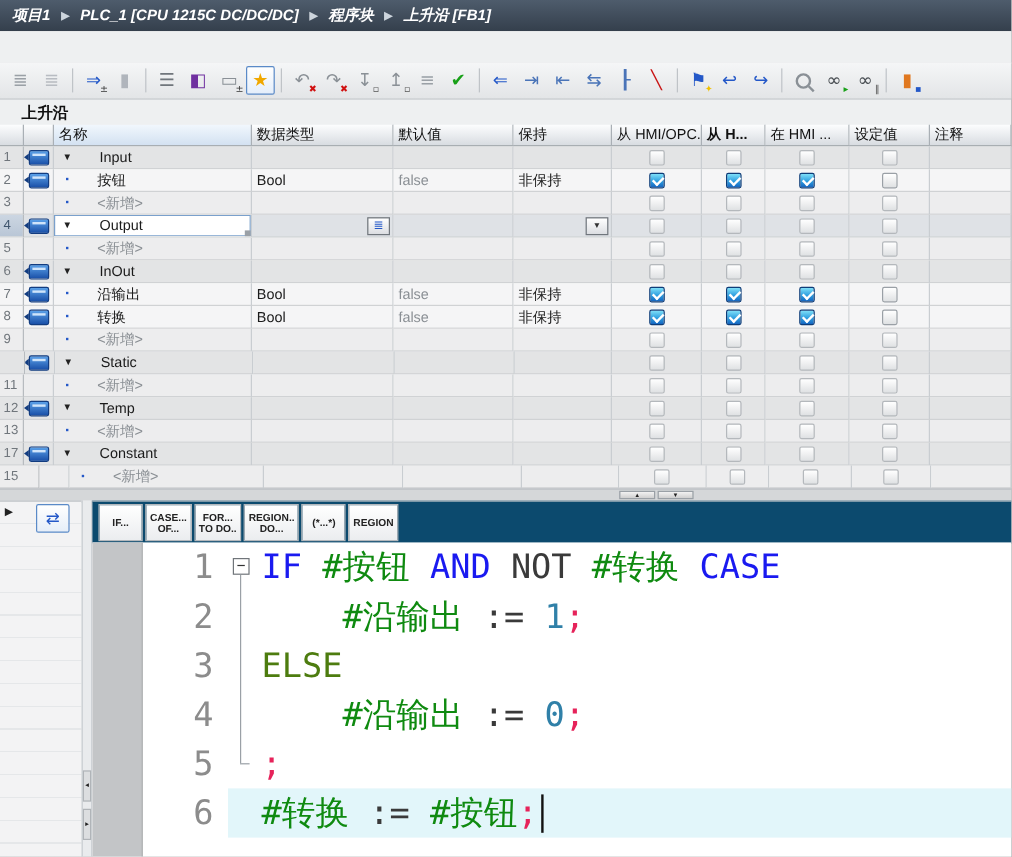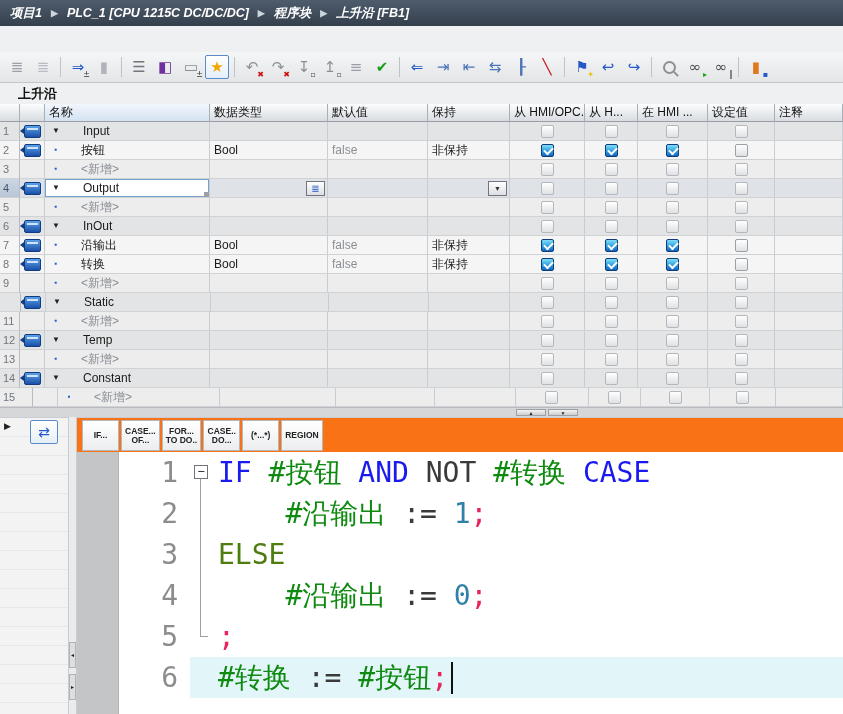--- a/index.html
+++ b/index.html
@@ -91,21 +91,21 @@
   .lp-arrow{position:absolute;top:3px;left:4px;font-size:9px;color:#222;cursor:default;}
   .lp-split{position:absolute;top:2px;left:30px;width:28px;height:24px;padding:0;
     border:1px solid #5a8ac8;border-radius:2px;background:linear-gradient(#ffffff,#e6eef8);
     color:#2458c8;font-size:14px;line-height:1;}
   .vstrip{position:absolute;top:417px;left:68px;width:9px;bottom:0;background:#e9ebed;
     border-left:1px solid #c8ccd0;border-right:1px solid #c8ccd0;box-sizing:border-box;}
   .vstrip-btn{position:absolute;left:0;width:7px;height:26px;padding:0;border:1px solid #b0b4b8;
     background:#dcdee0;font-size:6px;line-height:6px;color:#222;}
 
   
-  .snippetbar{position:absolute;top:417px;left:77px;right:0;height:35px;background:#f97316;
+  .snippetbar{position:absolute;top:417px;left:77px;right:0;height:35px;background:#0c4a6e;
     border-top:1px solid #c8ccd0;display:flex;align-items:center;gap:2px;padding-left:5px;}
   .snip{min-width:37px;height:31px;padding:0 3px;border:1px solid #b4b8bc;
     background:linear-gradient(#ffffff,#ebedef);font-size:8.5px;font-weight:bold;color:#222;
     display:flex;flex-direction:column;align-items:center;justify-content:center;line-height:9px;
     font-family:"Liberation Sans",sans-serif;}
 
   
   .codearea{position:absolute;top:452px;left:77px;right:0;bottom:0;background:#fff;}
   .gutter{position:absolute;top:0;left:0;width:41px;bottom:0;background:#c3c5c7;
     border-right:1px solid #b0b2b4;}
@@ -243,21 +243,21 @@
 
   <div class="table">
     <div class="trow thead" id="thead">
         <div class="cell" style="width: 20px;"></div>
         <div class="cell" style="width: 25px;"></div>
         <div class="cell h-name" style="width: 165px;">名称</div>
         <div class="cell" style="width: 118px;">数据类型</div>
         <div class="cell" style="width: 100px;">默认值</div>
         <div class="cell" style="width: 82px;">保持</div>
         <div class="cell" style="width: 75px;">从 HMI/OPC..</div>
-        <div class="cell" style="width: 53px;">从 H...</div>
+        <div class="cell" style="width: 53px; font-weight: bold;">从 H...</div>
         <div class="cell" style="width: 70px;">在 HMI ...</div>
         <div class="cell" style="width: 67px;">设定值</div>
         <div class="cell" style="width: 68px;">注释</div>
       </div>
     <div id="tbody">
         <div class="trow r-section">
           <div class="cell c-num" style="width: 20px;">1</div>
           <div class="cell c-icon" style="width: 25px;">
             <span class="tagico"></span>
           </div>
@@ -600,21 +600,21 @@
           </div>
           <div class="cell c-cb" style="width: 70px;">
             <span class="cb dis"></span>
           </div>
           <div class="cell c-cb" style="width: 67px;">
             <span class="cb dis"></span>
           </div>
           <div class="cell" style="width: 68px;"></div>
         </div>
         <div class="trow r-section">
-          <div class="cell c-num" style="width: 20px;">14</div>
+          <div class="cell c-num" style="width: 20px;">17</div>
           <div class="cell c-icon" style="width: 25px;">
             <span class="tagico"></span>
           </div>
           <div class="cell c-name" style="width: 165px;">
             <span class="mk mk-tri">▼</span>
             <span class="lbl-section">Constant</span>
           </div>
           <div class="cell" style="width: 118px;"></div>
           <div class="cell" style="width: 100px;"></div>
           <div class="cell" style="width: 82px;"></div>
@@ -682,21 +682,21 @@
       </button>
       <button class="snip">
         <div class="snip-line">CASE...</div>
         <div class="snip-line">OF...</div>
       </button>
       <button class="snip">
         <div class="snip-line">FOR...</div>
         <div class="snip-line">TO DO..</div>
       </button>
       <button class="snip">
-        <div class="snip-line">CASE..</div>
+        <div class="snip-line">REGION..</div>
         <div class="snip-line">DO...</div>
       </button>
       <button class="snip">
         <div class="snip-line">(*...*)</div>
       </button>
       <button class="snip">
         <div class="snip-line">REGION</div>
       </button>
     </div>
 

